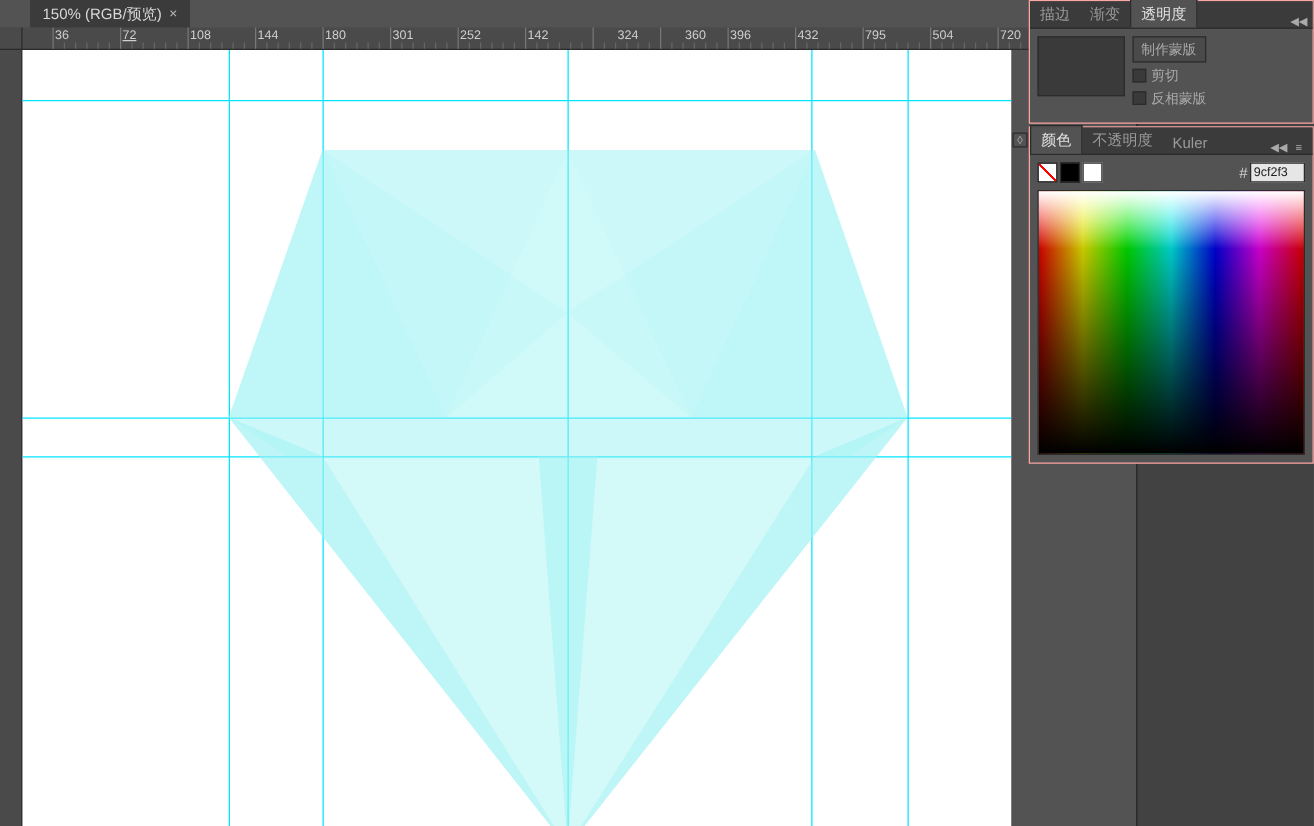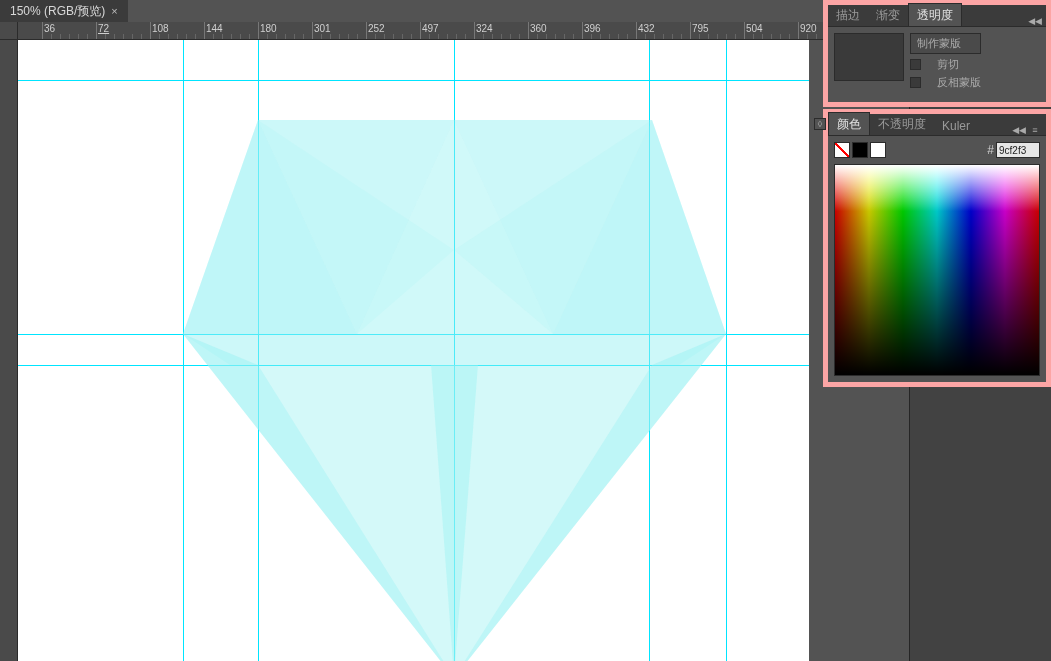--- a/index.html
+++ b/index.html
@@ -1,19 +1,19 @@
 <!DOCTYPE html>
 <html><head>
 <meta charset="utf-8">
 <style>
 * { margin: 0; padding: 0; box-sizing: border-box; font-family: "Microsoft YaHei", Arial, sans-serif; }
 html, body { width: 1051px; height: 661px; background: #535353; overflow: hidden; }
 
 
-.doc-tab-bar { height: 22px; background: #535353; display: flex; align-items: center; padding-left: 0; }
+.doc-tab-bar { height: 22px; background: #535353; display: flex; align-items: center; padding-left: 0; margin-left: 24px; }
 .doc-tab { background: #3b3b3b; color: #d8d8d8; font-size: 12px; padding: 3px 10px; display: flex; align-items: center; gap: 6px; }
 .doc-tab .close { color: #bdbdbd; font-size: 11px; cursor: pointer; }
 
 
 .ruler-h { position: absolute; top: 22px; left: 0; right: 0; height: 18px; background: #4a4a4a; border-bottom: 1px solid #2b2b2b; }
 .ruler-h .tick { position: absolute; top: 0; bottom: 0; width: 1px; background: #777; }
 .ruler-h .tick.minor { top: 12px; background: #666; }
 .ruler-h .tick-label { position: absolute; top: 1px; font-size: 10px; color: #cfcfcf; transform: translateX(2px); }
 .ruler-origin { position: absolute; top: 22px; left: 0; width: 18px; height: 18px; background: #4a4a4a; border-right: 1px solid #2b2b2b; border-bottom: 1px solid #2b2b2b; z-index: 2; }
 
@@ -27,42 +27,42 @@
 .guide.h { left: 0; right: 0; height: 1px; }
 
 .diamond { position: absolute; top: 80px; left: 165px; width: 543px; height: 558px; }
 
 
 .right-col { position: absolute; top: 0; right: 0; bottom: 0; width: 142px; background: #424242; border-left: 1px solid #252525; }
 
 
 .panels { position: absolute; top: 0; right: 0; width: 228px; z-index: 30; }
 
-.panel { background: #535353; border: 5px solid #fca5a5; margin-bottom: 2px; }
+.panel { background: #535353; border: 1px solid #fca5a5; margin-bottom: 2px; }
 .panel-tabs { display: flex; height: 22px; background: #3b3b3b; border-bottom: 1px solid #2b2b2b; align-items: flex-end; }
 .panel-tab { font-size: 12px; color: #9a9a9a; padding: 3px 8px 2px; cursor: pointer; }
 .panel-tab.active { background: #535353; color: #e2e2e2; border-top: 1px solid #2b2b2b; border-left: 1px solid #2b2b2b; border-right: 1px solid #2b2b2b; }
 .panel-collapse { margin-left: auto; display: flex; gap: 2px; padding-right: 4px; }
 .panel-collapse span { font-size: 9px; color: #aaa; cursor: pointer; }
 .panel-menu { width: 14px; text-align: center; font-size: 12px; color: #bbb; cursor: pointer; }
 
 .panel-body { padding: 6px; font-size: 11px; color: #d0d0d0; }
 
 
 .row { display: flex; align-items: center; gap: 6px; margin-bottom: 6px; }
 .select { background: #3e3e3e; border: 1px solid #2b2b2b; color: #e0e0e0; height: 18px; font-size: 11px; display: flex; align-items: center; padding: 0 4px; gap: 4px; }
 .select .arrow { font-size: 8px; color: #bbb; }
 .field-label { color: #c0c0c0; }
 .num-input { background: #e6e6e6; color: #222; border: 1px solid #2b2b2b; width: 34px; height: 16px; font-size: 10px; padding: 0 2px; }
 .num-arrow { width: 12px; height: 16px; background: #4a4a4a; border: 1px solid #2b2b2b; display: flex; align-items: center; justify-content: center; font-size: 7px; color: #bbb; }
 
 .mask-thumb { width: 70px; height: 48px; background: #3a3a3a; border: 1px solid #2b2b2b; }
 .mask-controls { display: flex; flex-direction: column; gap: 3px; font-size: 11px; }
 .btn { background: #4a4a4a; border: 1px solid #2b2b2b; color: #aaa; padding: 2px 6px; font-size: 11px; }
-.chk { display: flex; align-items: center; gap: 16px; color: #aaa; }
+.chk { display: flex; align-items: center; gap: 4px; color: #aaa; }
 .chk-box { width: 11px; height: 11px; background: #3a3a3a; border: 1px solid #2b2b2b; }
 
 
 .swatch-row { display: flex; align-items: center; gap: 2px; }
 .swatch { width: 16px; height: 16px; border: 1px solid #2b2b2b; }
 .swatch.none { background: linear-gradient(to top right, white 0%, white 45%, red 45%, red 55%, white 55%, white 100%); }
 .swatch.black { background: #000; }
 .swatch.white { background: #fff; }
 .hash { color: #d0d0d0; margin-left: auto; font-size: 12px; }
 .hex-input { background: #e6e6e6; color: #222; border: 1px solid #2b2b2b; width: 44px; height: 16px; font-size: 10px; padding: 0 2px; }
@@ -131,35 +131,35 @@
     <div class="tick minor" style="left: 348px;"></div>
     <div class="tick minor" style="left: 357px;"></div>
     <div class="tick" style="left: 366px;"></div>
     <div class="tick-label" style="left: 366px;">252</div>
     <div class="tick minor" style="left: 375px;"></div>
     <div class="tick minor" style="left: 384px;"></div>
     <div class="tick minor" style="left: 393px;"></div>
     <div class="tick minor" style="left: 402px;"></div>
     <div class="tick minor" style="left: 411px;"></div>
     <div class="tick" style="left: 420px;"></div>
-    <div class="tick-label" style="left: 420px;">497</div>
+    <div class="tick-label" style="left: 420px;">142</div>
     <div class="tick minor" style="left: 429px;"></div>
     <div class="tick minor" style="left: 438px;"></div>
     <div class="tick minor" style="left: 447px;"></div>
     <div class="tick minor" style="left: 456px;"></div>
     <div class="tick minor" style="left: 465px;"></div>
     <div class="tick" style="left: 474px;"></div>
-    <div class="tick-label" style="left: 474px;">324</div>
+    <div class="tick-label" style="left: 492px;">324</div>
     <div class="tick minor" style="left: 483px;"></div>
     <div class="tick minor" style="left: 492px;"></div>
     <div class="tick minor" style="left: 501px;"></div>
     <div class="tick minor" style="left: 510px;"></div>
     <div class="tick minor" style="left: 519px;"></div>
     <div class="tick" style="left: 528px;"></div>
-    <div class="tick-label" style="left: 528px;">360</div>
+    <div class="tick-label" style="left: 546px;">360</div>
     <div class="tick minor" style="left: 537px;"></div>
     <div class="tick minor" style="left: 546px;"></div>
     <div class="tick minor" style="left: 555px;"></div>
     <div class="tick minor" style="left: 564px;"></div>
     <div class="tick minor" style="left: 573px;"></div>
     <div class="tick" style="left: 582px;"></div>
     <div class="tick-label" style="left: 582px;">396</div>
     <div class="tick minor" style="left: 591px;"></div>
     <div class="tick minor" style="left: 600px;"></div>
     <div class="tick minor" style="left: 609px;"></div>
@@ -180,21 +180,21 @@
     <div class="tick minor" style="left: 726px;"></div>
     <div class="tick minor" style="left: 735px;"></div>
     <div class="tick" style="left: 744px;"></div>
     <div class="tick-label" style="left: 744px;">504</div>
     <div class="tick minor" style="left: 753px;"></div>
     <div class="tick minor" style="left: 762px;"></div>
     <div class="tick minor" style="left: 771px;"></div>
     <div class="tick minor" style="left: 780px;"></div>
     <div class="tick minor" style="left: 789px;"></div>
     <div class="tick" style="left: 798px;"></div>
-    <div class="tick-label" style="left: 798px;">920</div>
+    <div class="tick-label" style="left: 798px;">720</div>
     <div class="tick minor" style="left: 807px;"></div>
     <div class="tick minor" style="left: 816px;"></div>
     <div class="tick minor" style="left: 825px;"></div>
     <div class="tick minor" style="left: 834px;"></div>
     <div class="tick minor" style="left: 843px;"></div>
   </div>
 <div class="ruler-v"></div>
 
 <div class="canvas-wrap">
   <div class="artboard">

